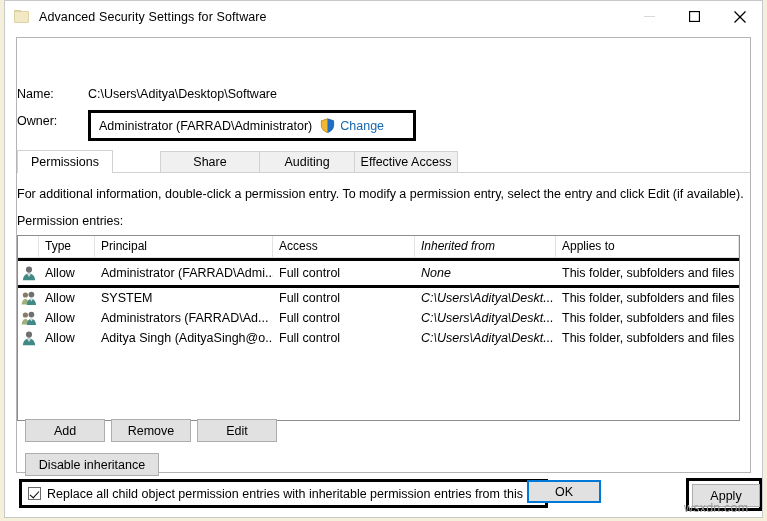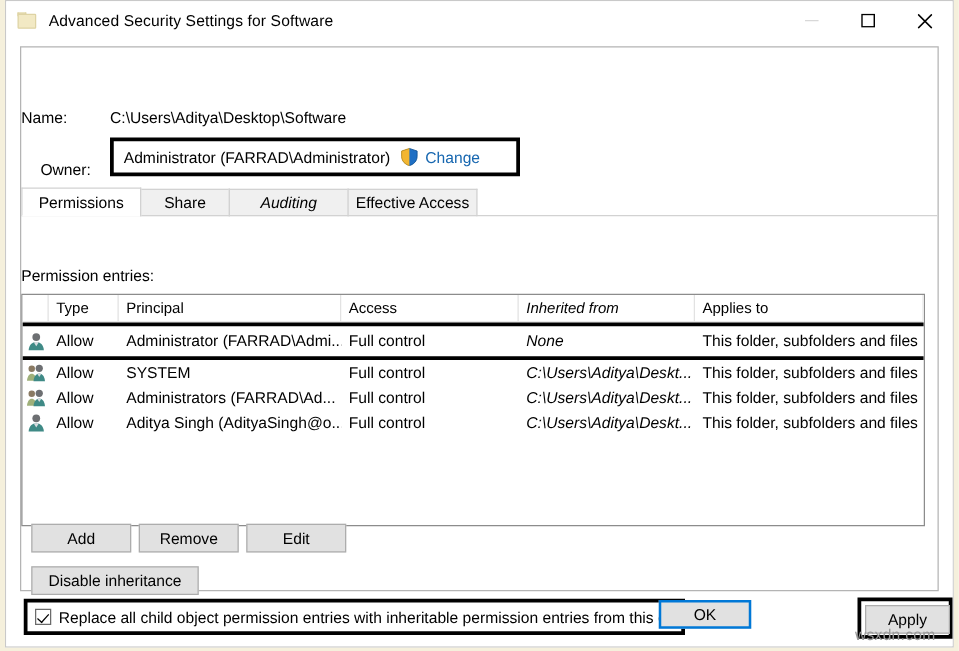--- a/index.html
+++ b/index.html
@@ -107,21 +107,21 @@
     left: 12px;
     display: flex;
     align-items: center;
     font-size: 12.5px;
   }
   .field-label {
     width: 71px;
     flex: 0 0 71px;
   }
   #row-name  { top: 55px; }
-  #row-owner { top: 97px; text-align: center; }
+  #row-owner { top: 82px; }
 
   #owner-box {
     position: absolute;
     left: 83px;
     top: 78px;
     width: 328px;
     height: 31px;
     border: 3px solid #000;
     box-sizing: border-box;
     display: flex;
@@ -164,22 +164,22 @@
     border: 1px solid #d2d2d2;
     border-bottom: none;
     box-sizing: border-box;
     text-align: center;
     color: #000000;
     cursor: default;
     margin-right: -1px;
     white-space: nowrap;
   }
   .tab.tab-permissions { width: 96px; padding: 0; }
-  .tab.tab-share      { width: 72px; padding: 0; }
-  .tab.tab-auditing   { width: 96px; padding: 0; font-style: italic; }
+  .tab.tab-share      { width: 100px; padding: 0; margin-left: 48px; }
+  .tab.tab-auditing   { width: 96px; padding: 0; }
   .tab.tab-effective  { width: 104px; padding: 0; }
   .tab.active {
     background: #ffffff;
     border-color: #d2d2d2;
     height: 23px;
     line-height: 22px;
     position: relative;
     z-index: 2;
   }
   #tab-underline {
@@ -431,20 +431,21 @@
       <div id="tab-row">
         <div class="tab tab-permissions active">Permissions</div>
         <div class="tab tab-share">Share</div>
         <div class="tab tab-auditing">Auditing</div>
         <div class="tab tab-effective">Effective Access</div>
       </div>
       <div id="tab-underline"></div>
       <div id="tab-underline-mask"></div>
     </div>
 
+    <div id="info-text">For additional information, double-click a permission entry. To modify a permission entry, select the entry and click Edit (if available).</div>
     <div id="entries-label">Permission entries:</div>
 
     <div id="table-wrap">
       <div id="table-head">
         <div class="th col-icon"></div>
         <div class="th col-type">Type</div>
         <div class="th col-prin">Principal</div>
         <div class="th col-acc">Access</div>
         <div class="th col-inh">Inherited from</div>
         <div class="th col-app">Applies to</div>

